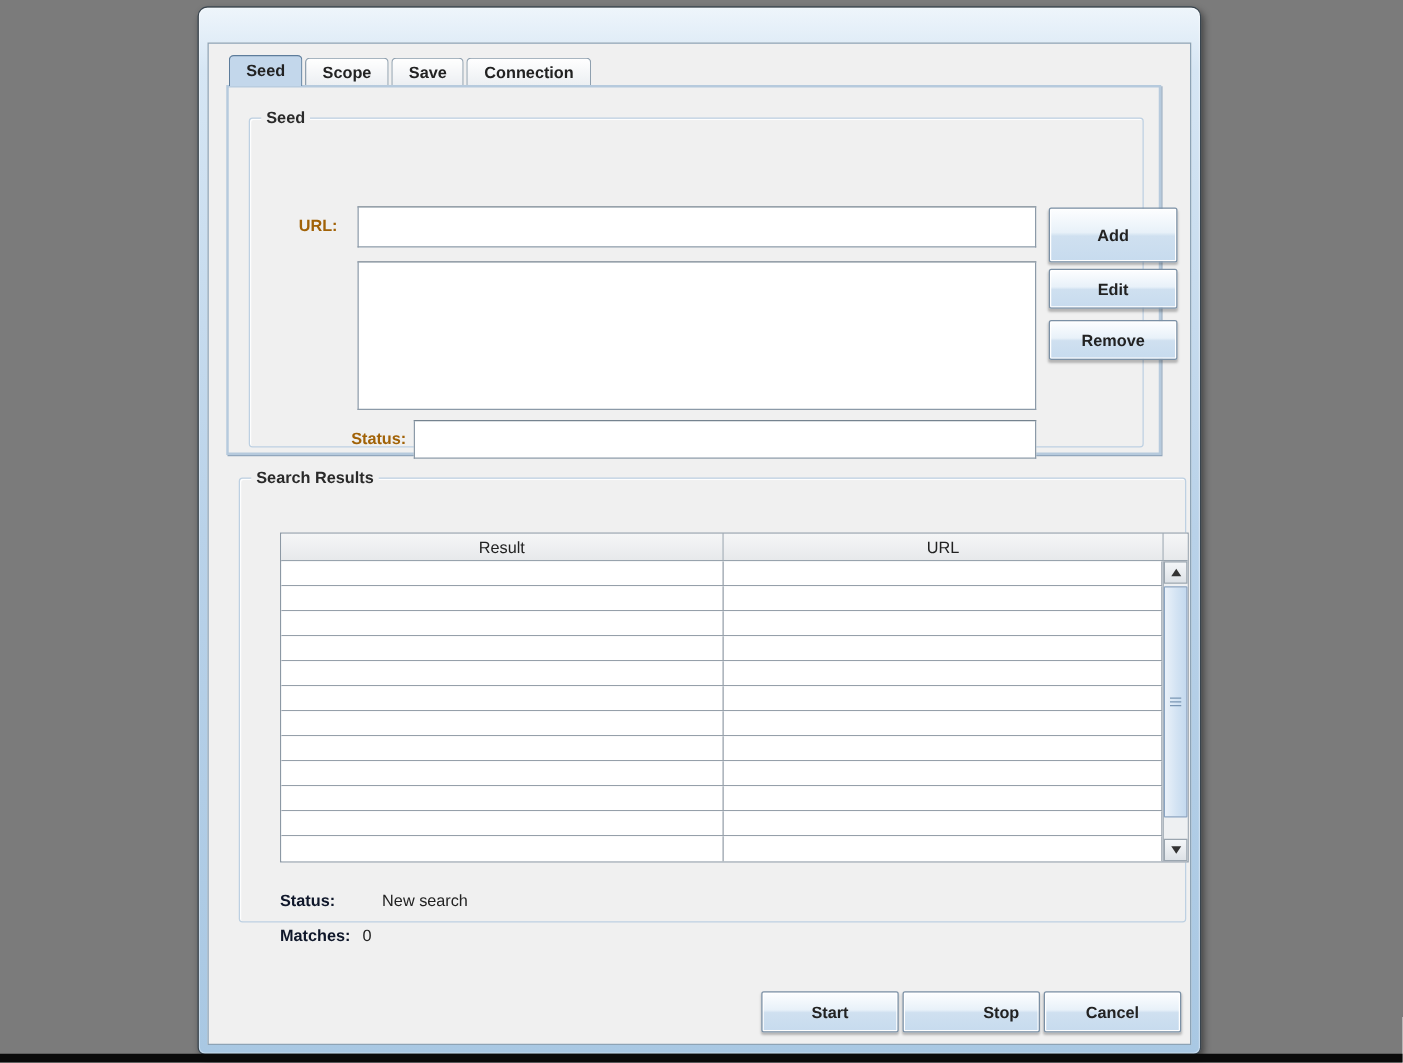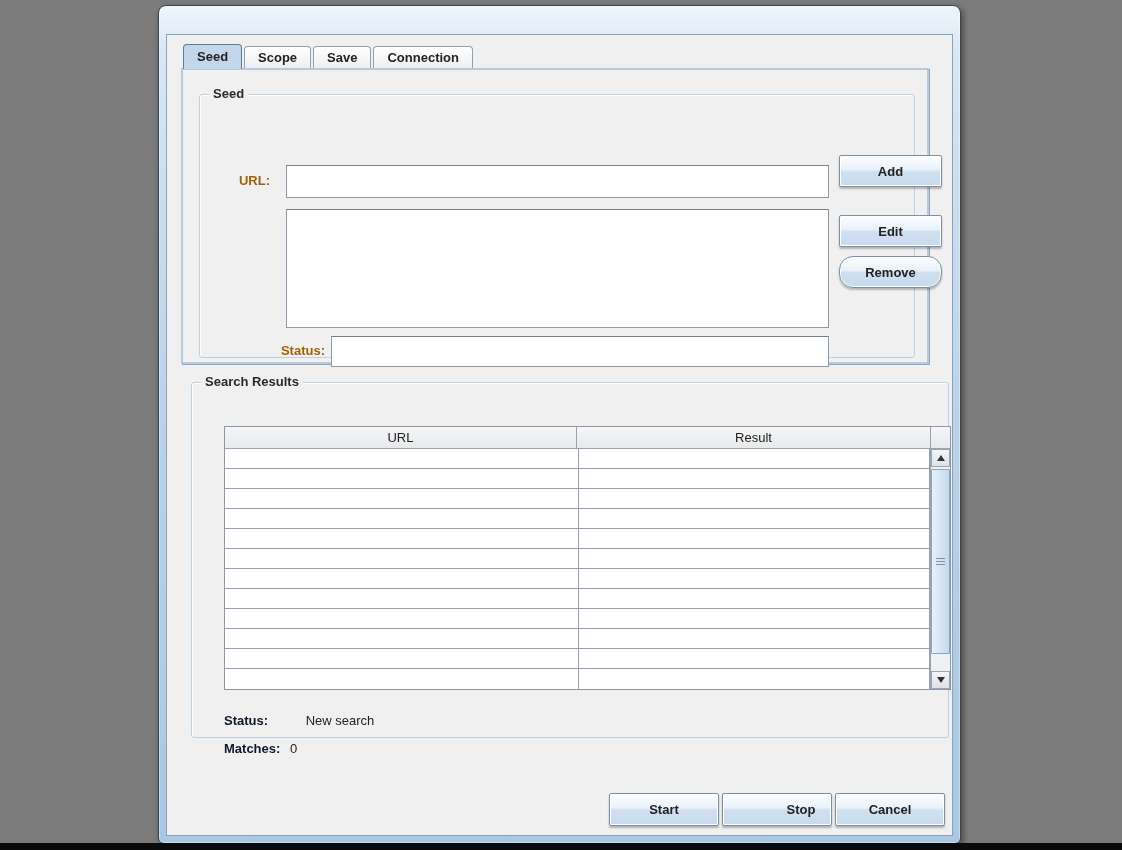--- a/index.html
+++ b/index.html
@@ -190,38 +190,38 @@
         <div class="tab">Save</div>
         <div class="tab">Connection</div>
       </div>
     <div class="tab-content">
 
       <div class="group seed-group">
         <span class="group-title">Seed</span>
 
         <span class="field-label" style="left:18px; top:78px; width:52px; text-align:right;">URL:</span>
         <input class="text-input" style="left: 86px; top: 70px; width: 543px; height: 33px;" value="">
-        <div class="btn" style="left:639px; top:60px; width:103px; height:32px;">Add</div>
+        <div class="btn" style="left:639px; top:71px; width:103px; height:44px;">Add</div>
 
         <div class="listbox" style="left:86px; top:114px; width:543px; height:119px;"></div>
         <div class="btn" style="left:639px; top:120px; width:103px; height:32px;">Edit</div>
-        <div class="btn" style="left:639px; top:161px; width:103px; height:32px;border-radius:14px;">Remove</div>
+        <div class="btn" style="left:639px; top:161px; width:103px; height:32px;">Remove</div>
 
         <span class="field-label" style="left:80px; top:248px; width:45px; text-align:right;">Status:</span>
         <input class="text-input" style="left: 131px; top: 241px; width: 498px; height: 31px;" value="">
       </div>
     </div>
 
     <div class="group search-group">
       <span class="group-title">Search Results</span>
 
       <div class="results-table">
         <div class="thead">
+          <div class="th c0">Result</div>
           <div class="th c1">URL</div>
-          <div class="th c0">Result</div>
           <div class="th scroll-head"></div>
         </div>
         <div class="tbody">
             <div class="trow">
               <div class="tcell c0"></div>
               <div class="tcell c1"></div>
             </div>
             <div class="trow">
               <div class="tcell c0"></div>
               <div class="tcell c1"></div>

